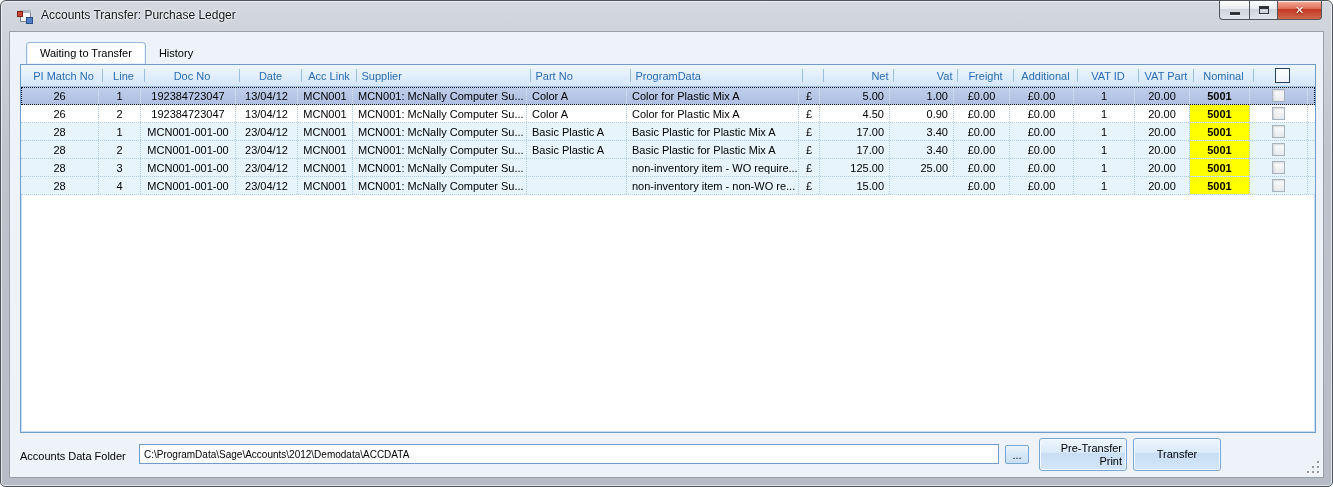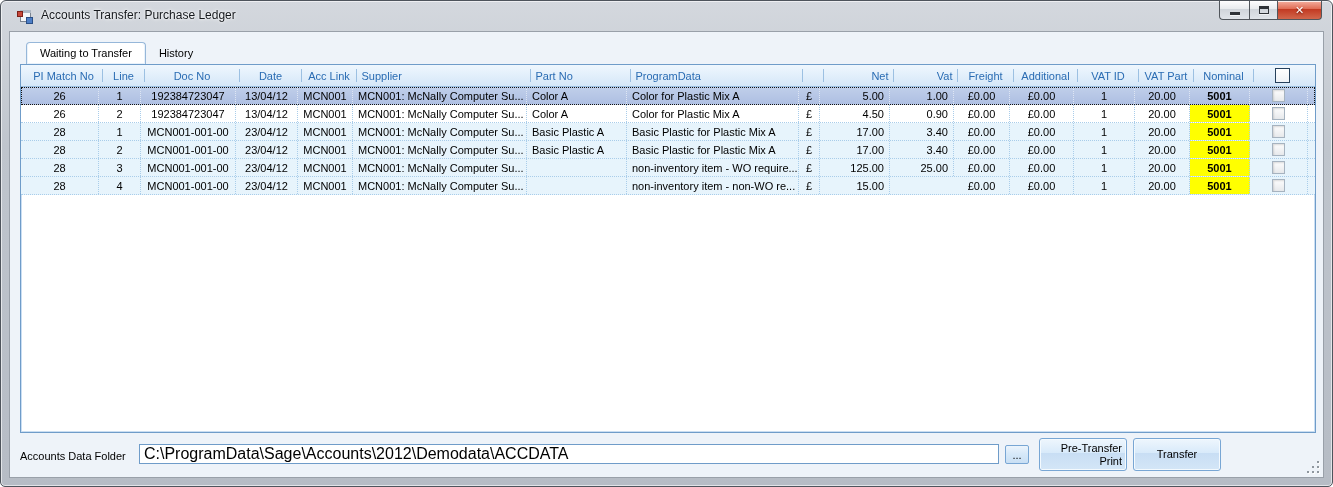--- a/index.html
+++ b/index.html
@@ -56,21 +56,21 @@
   .grow.sel .cell{border-right-color:#dde5f3;}
   .cell.c{justify-content:center}.cell.r{justify-content:flex-end}.cell.l{justify-content:flex-start}
   .cell.nominal{font-weight:bold;}
   .cell.yellow{background:#ffff00;}
   .cbx{width:13px;height:13px;box-sizing:border-box;border:1px solid #a6b3c0;margin:0 auto;
     background:linear-gradient(#fdfdfd,#e7e9ec);box-shadow:inset 1px 1px 2px rgba(0,0,0,.14);}
   .cbx.head{width:15px;height:15px;border:1px solid #26415c;background:linear-gradient(#fff,#eef2f6);box-shadow:none;}
   
   .folder-label{position:absolute;left:10px;top:418px;font-size:11px;color:#000;white-space:nowrap;}
   .folder-input{position:absolute;left:129px;top:412px;width:860px;height:20px;box-sizing:border-box;
-    border:1px solid #6f9cc9;font-family:"Liberation Sans","DejaVu Sans",sans-serif;font-size:16px;
+    border:1px solid #6f9cc9;font-family:"Liberation Sans","DejaVu Sans",sans-serif;font-size:10px;
     padding:2px 4px;color:#000;background:#fff;outline:none;}
   .browse-btn{position:absolute;left:995px;top:413px;width:24px;height:19px;box-sizing:border-box;
     border:1px solid #78a6d4;border-radius:2px;font-size:11px;line-height:14px;text-align:center;
     background:linear-gradient(#ecf4fc,#d7e9f9 45%,#c9dff4);color:#000;padding:0;}
   .dlg-btn{position:absolute;top:406px;width:88px;height:33px;box-sizing:border-box;
     border:1px solid #78a6d4;border-radius:3px;display:flex;align-items:center;justify-content:center;
     text-align:center;font-family:"Liberation Sans","DejaVu Sans",sans-serif;font-size:11px;line-height:13px;color:#000;
     background:linear-gradient(#eef6fd,#d8eafa 45%,#c8def4 46%,#d4e6f7);box-shadow:inset 0 0 0 1px #f4fafe;padding:0 4px;}
   .btn-print{left:1029px;text-align:right;}
   .btn-transfer{left:1123px;}

